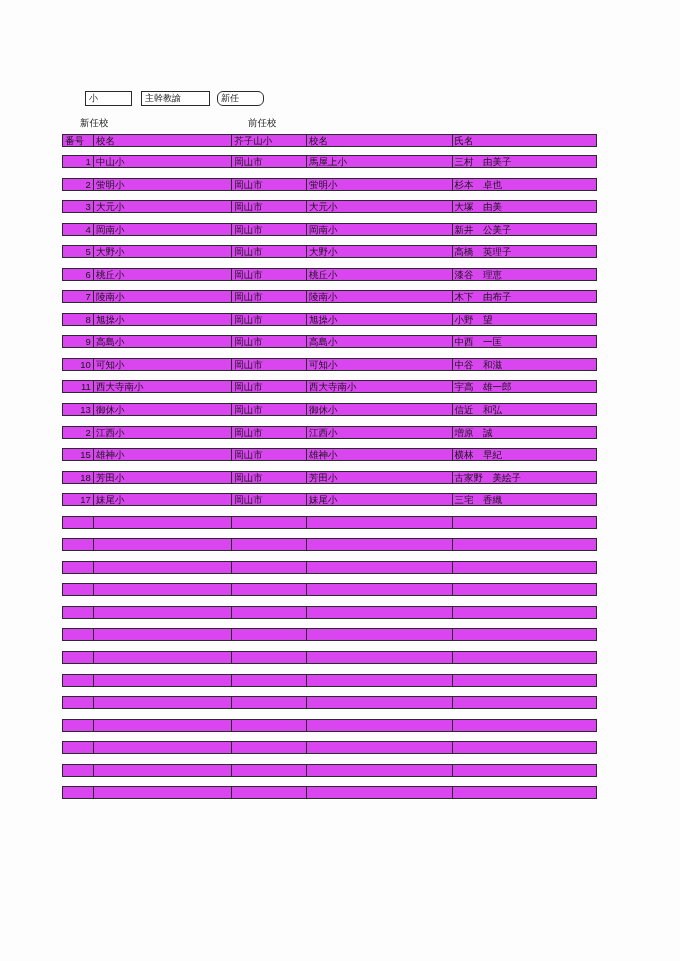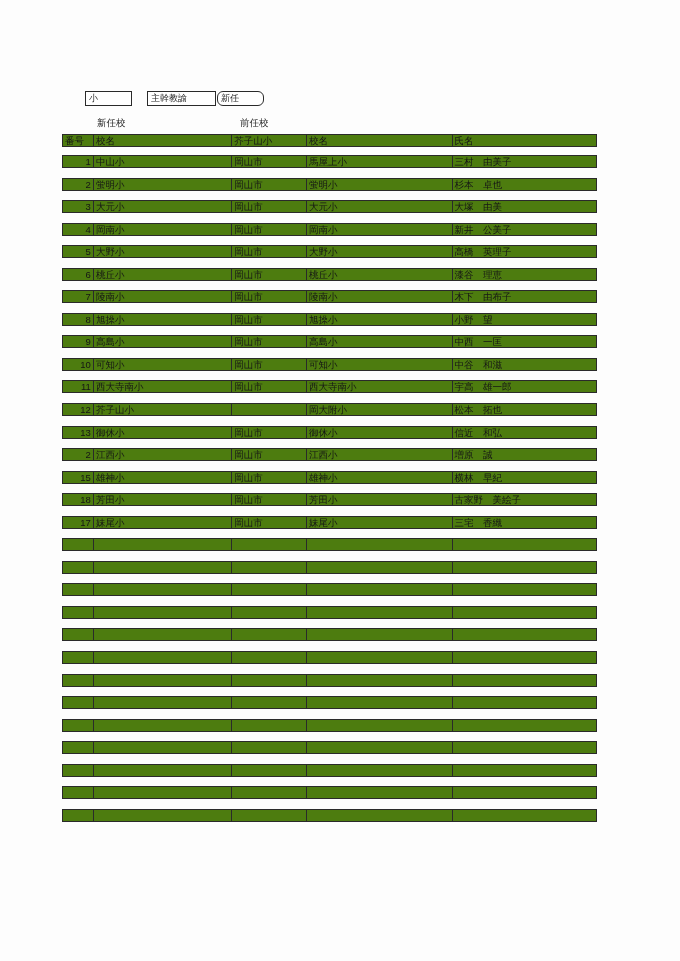--- a/index.html
+++ b/index.html
@@ -7,30 +7,30 @@
     position:relative;width:680px;height:961px;background:#fdfdfd;
     font-family:"Liberation Sans","DejaVu Sans",sans-serif;color:#1c1c1c;
     overflow:hidden;
   }
   .tagbox{
     position:absolute;top:91px;height:13px;border:1px solid #2a2a2a;
     font-size:9px;line-height:12px;padding-left:3px;background:#fff;
     box-sizing:content-box;
   }
   .tag-school{left:85px;width:42px;}
-  .tag-position{left:141px;width:64px;margin-left:6px;}
+  .tag-position{left:141px;width:64px;}
   .tag-status{left:217px;width:42px;border-radius:6px;}
   .grouplabel{position:absolute;top:117px;font-size:9.5px;color:#222;}
-  .gl-new{left:97px;}
-  .gl-prev{left:240px;}
+  .gl-new{left:80px;}
+  .gl-prev{left:248px;}
   .theader{position:absolute;left:62px;top:134px;}
   .rows{position:absolute;left:62px;top:155px;}
   .row{
     display:flex;width:535px;height:13px;border:1px solid #2a2a2a;
-    box-sizing:border-box;margin-bottom:9.55px;background:#4d7c0f;
+    box-sizing:border-box;margin-bottom:9.55px;background:#d946ef;
   }
   .c{
     box-sizing:border-box;border-right:1px solid #2a2a2a;
     font-size:9.5px;line-height:11px;padding:0 2px;
     overflow:hidden;white-space:nowrap;color:#151515;
   }
   .c1{width:31px;text-align:right;}
   .c2{width:139px;}
   .c3{width:75px;}
   .c4{width:146px;}
@@ -136,27 +136,20 @@
         <div class="c c5">中谷　和滋</div>
       </div>
       <div class="row">
         <div class="c c1">11</div>
         <div class="c c2">西大寺南小</div>
         <div class="c c3">岡山市</div>
         <div class="c c4">西大寺南小</div>
         <div class="c c5">宇高　雄一郎</div>
       </div>
       <div class="row">
-        <div class="c c1">12</div>
-        <div class="c c2">芥子山小</div>
-        <div class="c c3"></div>
-        <div class="c c4">岡大附小</div>
-        <div class="c c5">松本　拓也</div>
-      </div>
-      <div class="row">
         <div class="c c1">13</div>
         <div class="c c2">御休小</div>
         <div class="c c3">岡山市</div>
         <div class="c c4">御休小</div>
         <div class="c c5">信近　和弘</div>
       </div>
       <div class="row">
         <div class="c c1">2</div>
         <div class="c c2">江西小</div>
         <div class="c c3">岡山市</div>

